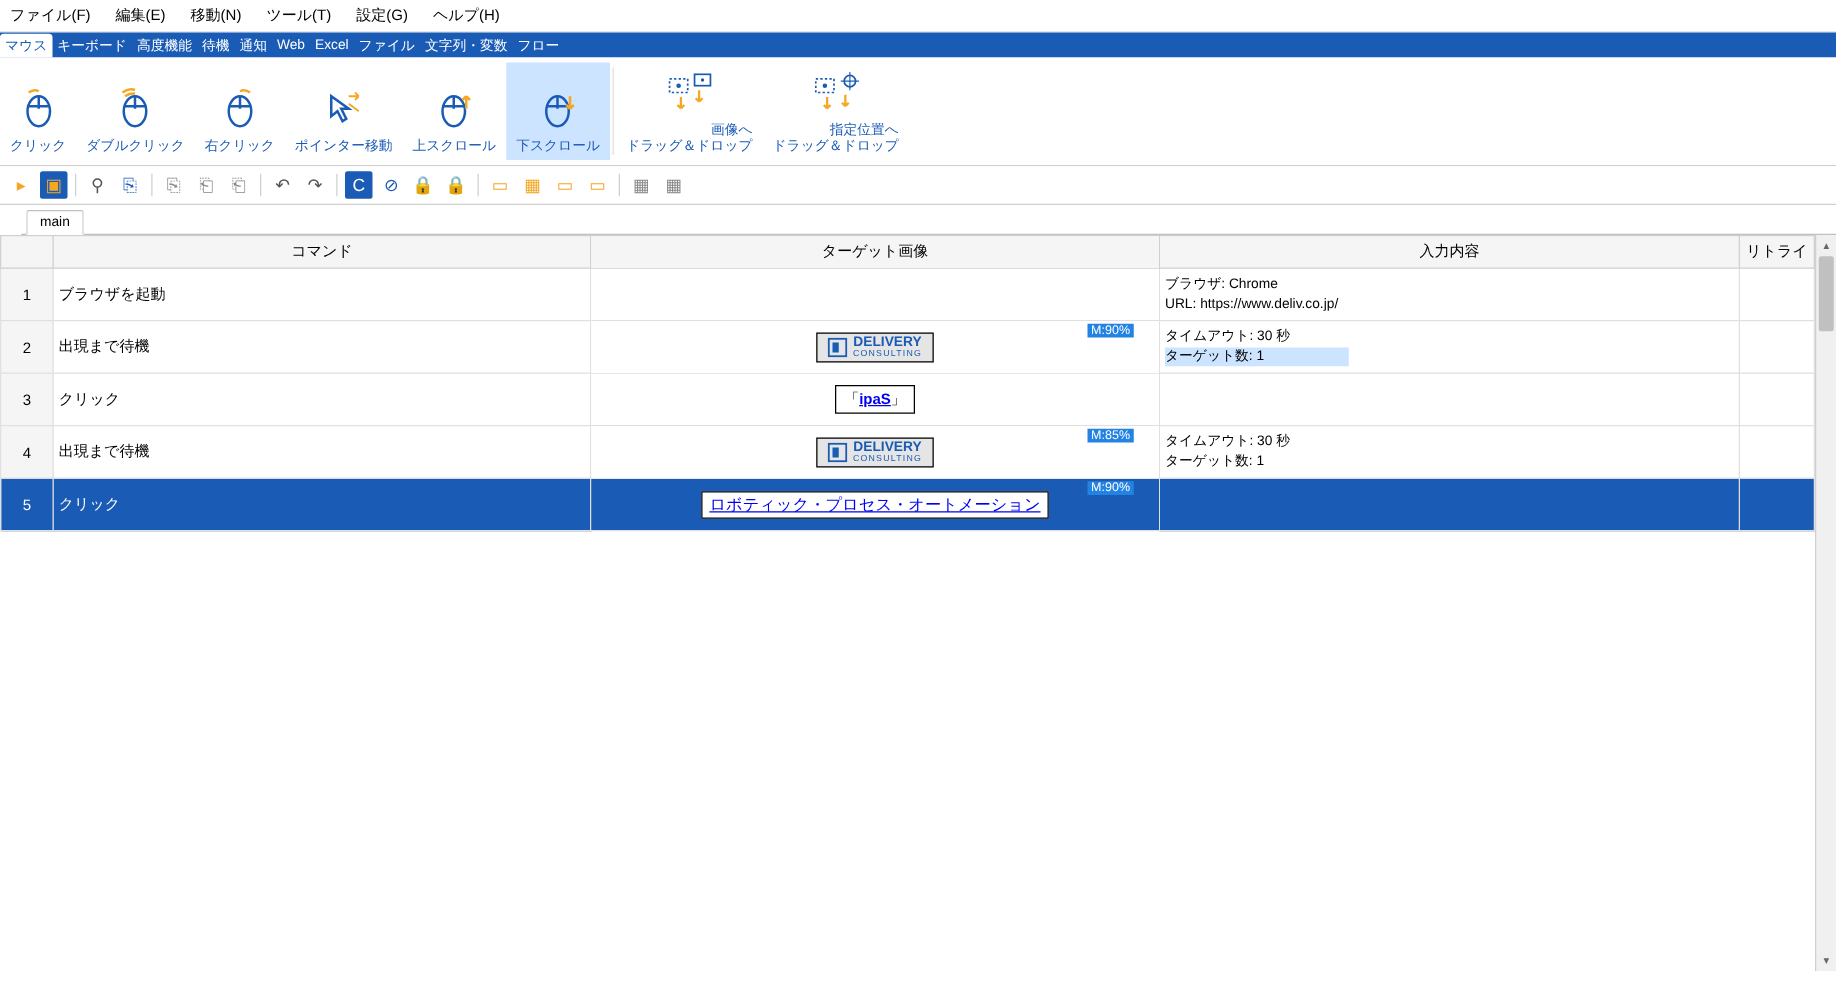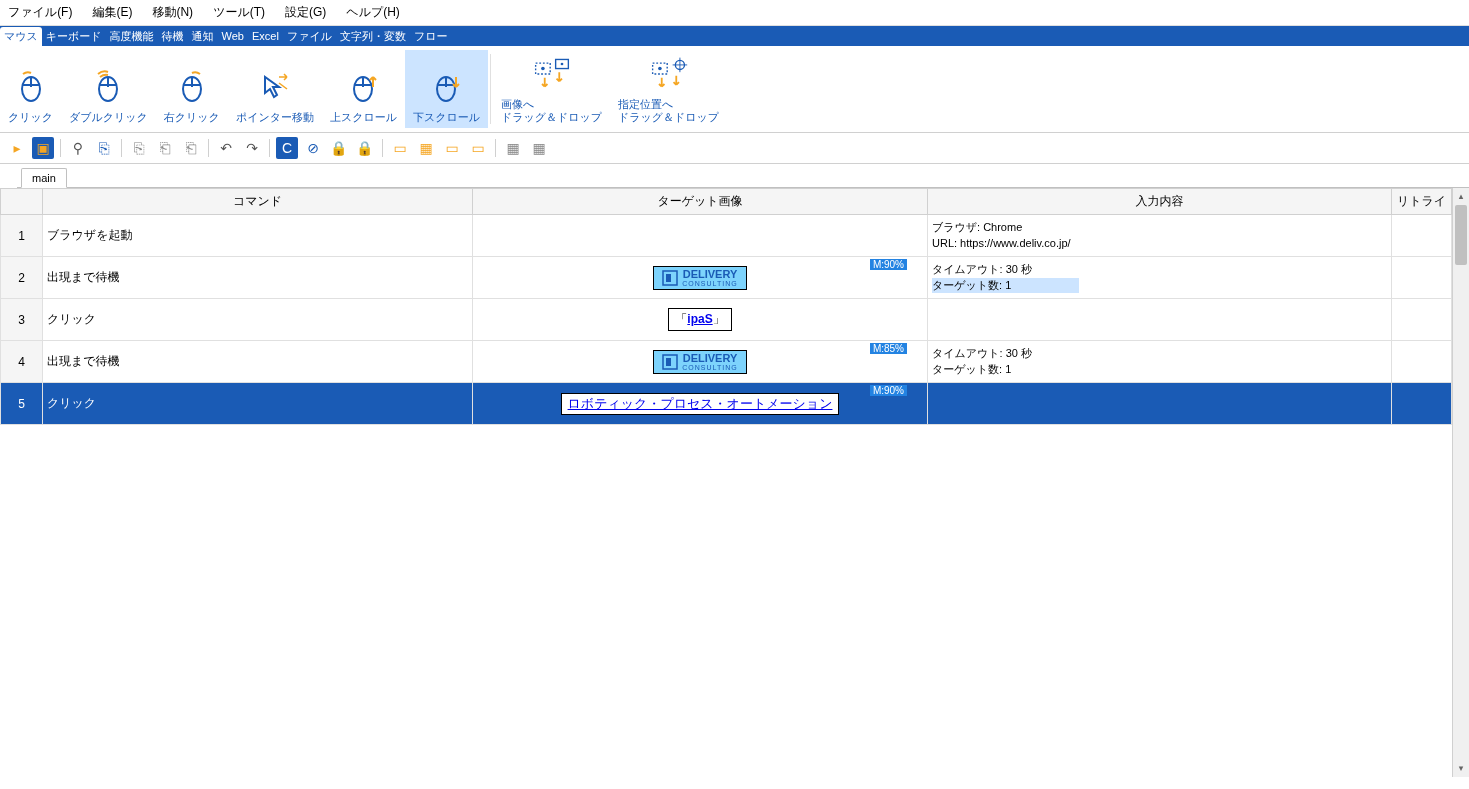--- a/index.html
+++ b/index.html
@@ -9,21 +9,21 @@
   .menubar-item { padding: 2px 4px; cursor: pointer; }
   
   .tabbar { display: flex; background: #1a5bb5; height: 20px; align-items: stretch; }
   .tabbar-item { padding: 2px 4px; color: #fff; font-size: 11px; cursor: pointer; display:flex; align-items:center; }
   .tabbar-item.active { background: #fff; color: #1a5bb5; border-top-left-radius: 3px; border-top-right-radius: 3px; margin-top:1px;}
   
   .ribbon { display: flex; background: #fff; border-bottom: 1px solid #d0d0d0; padding: 4px 0; }
   .ribbon-item { display: flex; flex-direction: column; align-items: center; justify-content: flex-end; padding: 4px 8px; cursor: pointer; min-width: 60px; }
   .ribbon-item.active { background: #cce4ff; }
   .ribbon-icon { width: 40px; height: 40px; display:flex; align-items:center; justify-content:center; margin-bottom: 4px; }
-  .ribbon-label { font-size: 11px; color: #1a5bb5; text-align: left; white-space: nowrap; line-height: 1.2; }
+  .ribbon-label { font-size: 11px; color: #1a5bb5; text-align: right; white-space: nowrap; line-height: 1.2; }
   .ribbon-sep { width: 1px; background: #e0e0e0; margin: 4px 2px; }
   
   .toolbar2 { display: flex; gap: 4px; padding: 4px 6px; background: #fff; border-bottom: 1px solid #d0d0d0; align-items:center; }
   .toolbar2-btn { width: 22px; height: 22px; display:flex; align-items:center; justify-content:center; cursor:pointer; border-radius:2px; }
   .toolbar2-sep { width:1px; height:18px; background:#d0d0d0; margin:0 2px; }
   
   .doctab { padding: 4px 0 0 4px; border-bottom: 1px solid #c0c0c0; background:#fff;margin-left:17px;}
   .doctab-item { display:inline-block; padding: 3px 10px; border: 1px solid #c0c0c0; border-bottom:1px solid #fff; background:#fff; font-size:11px; margin-bottom:-1px; border-top-left-radius:2px; border-top-right-radius:2px;}
   
   .grid-wrap { display:flex; height: calc(100vh - 200px); }
@@ -40,21 +40,21 @@
   .grid .col-cmd { width: 430px; }
   .grid .col-img { width: 455px; text-align: center; position:relative;}
   .grid .col-input { }
   .grid .col-retry { width: 60px; }
   
   .grid tr.selected td { background: #1a5bb5; color: #fff; }
   .grid tr.selected .col-num { background: #1a5bb5; color:#fff; }
   
   .match-badge { position:absolute; top:2px; right:20px; background:#2383e2; color:#fff; font-size:10px; padding:0 3px; }
   .img-thumb { display:inline-block; border:1px solid #000; padding:2px 6px; background:#fff; color:#000; }
-  .logo-thumb { display:inline-flex; align-items:center; gap:4px; border:1px solid #000; background:#7dd3fc; color:#1a5bb5; padding:2px 8px; font-weight:bold; font-size:11px;}
+  .logo-thumb { display:inline-flex; align-items:center; gap:4px; border:1px solid #000; background:#e5e5e5; color:#1a5bb5; padding:2px 8px; font-weight:bold; font-size:11px;}
   .logo-thumb svg { flex:none; }
   .logo-text { display:flex; flex-direction:column; line-height:1; }
   .logo-text small{ font-size:7px; letter-spacing:1px; font-weight:normal; color:#1a5bb5;}
   
   .input-lines { font-size:11px; line-height:1.4; }
   .highlight { background:#cce4ff; display:inline-block; }
   
   .rpa-link { border:1px solid #000; background:#fff; color:#0000ee; text-decoration:underline; padding:1px 6px; display:inline-block; font-size:13px; }
   tr.selected .rpa-link { background:#fff; }
 </style>

